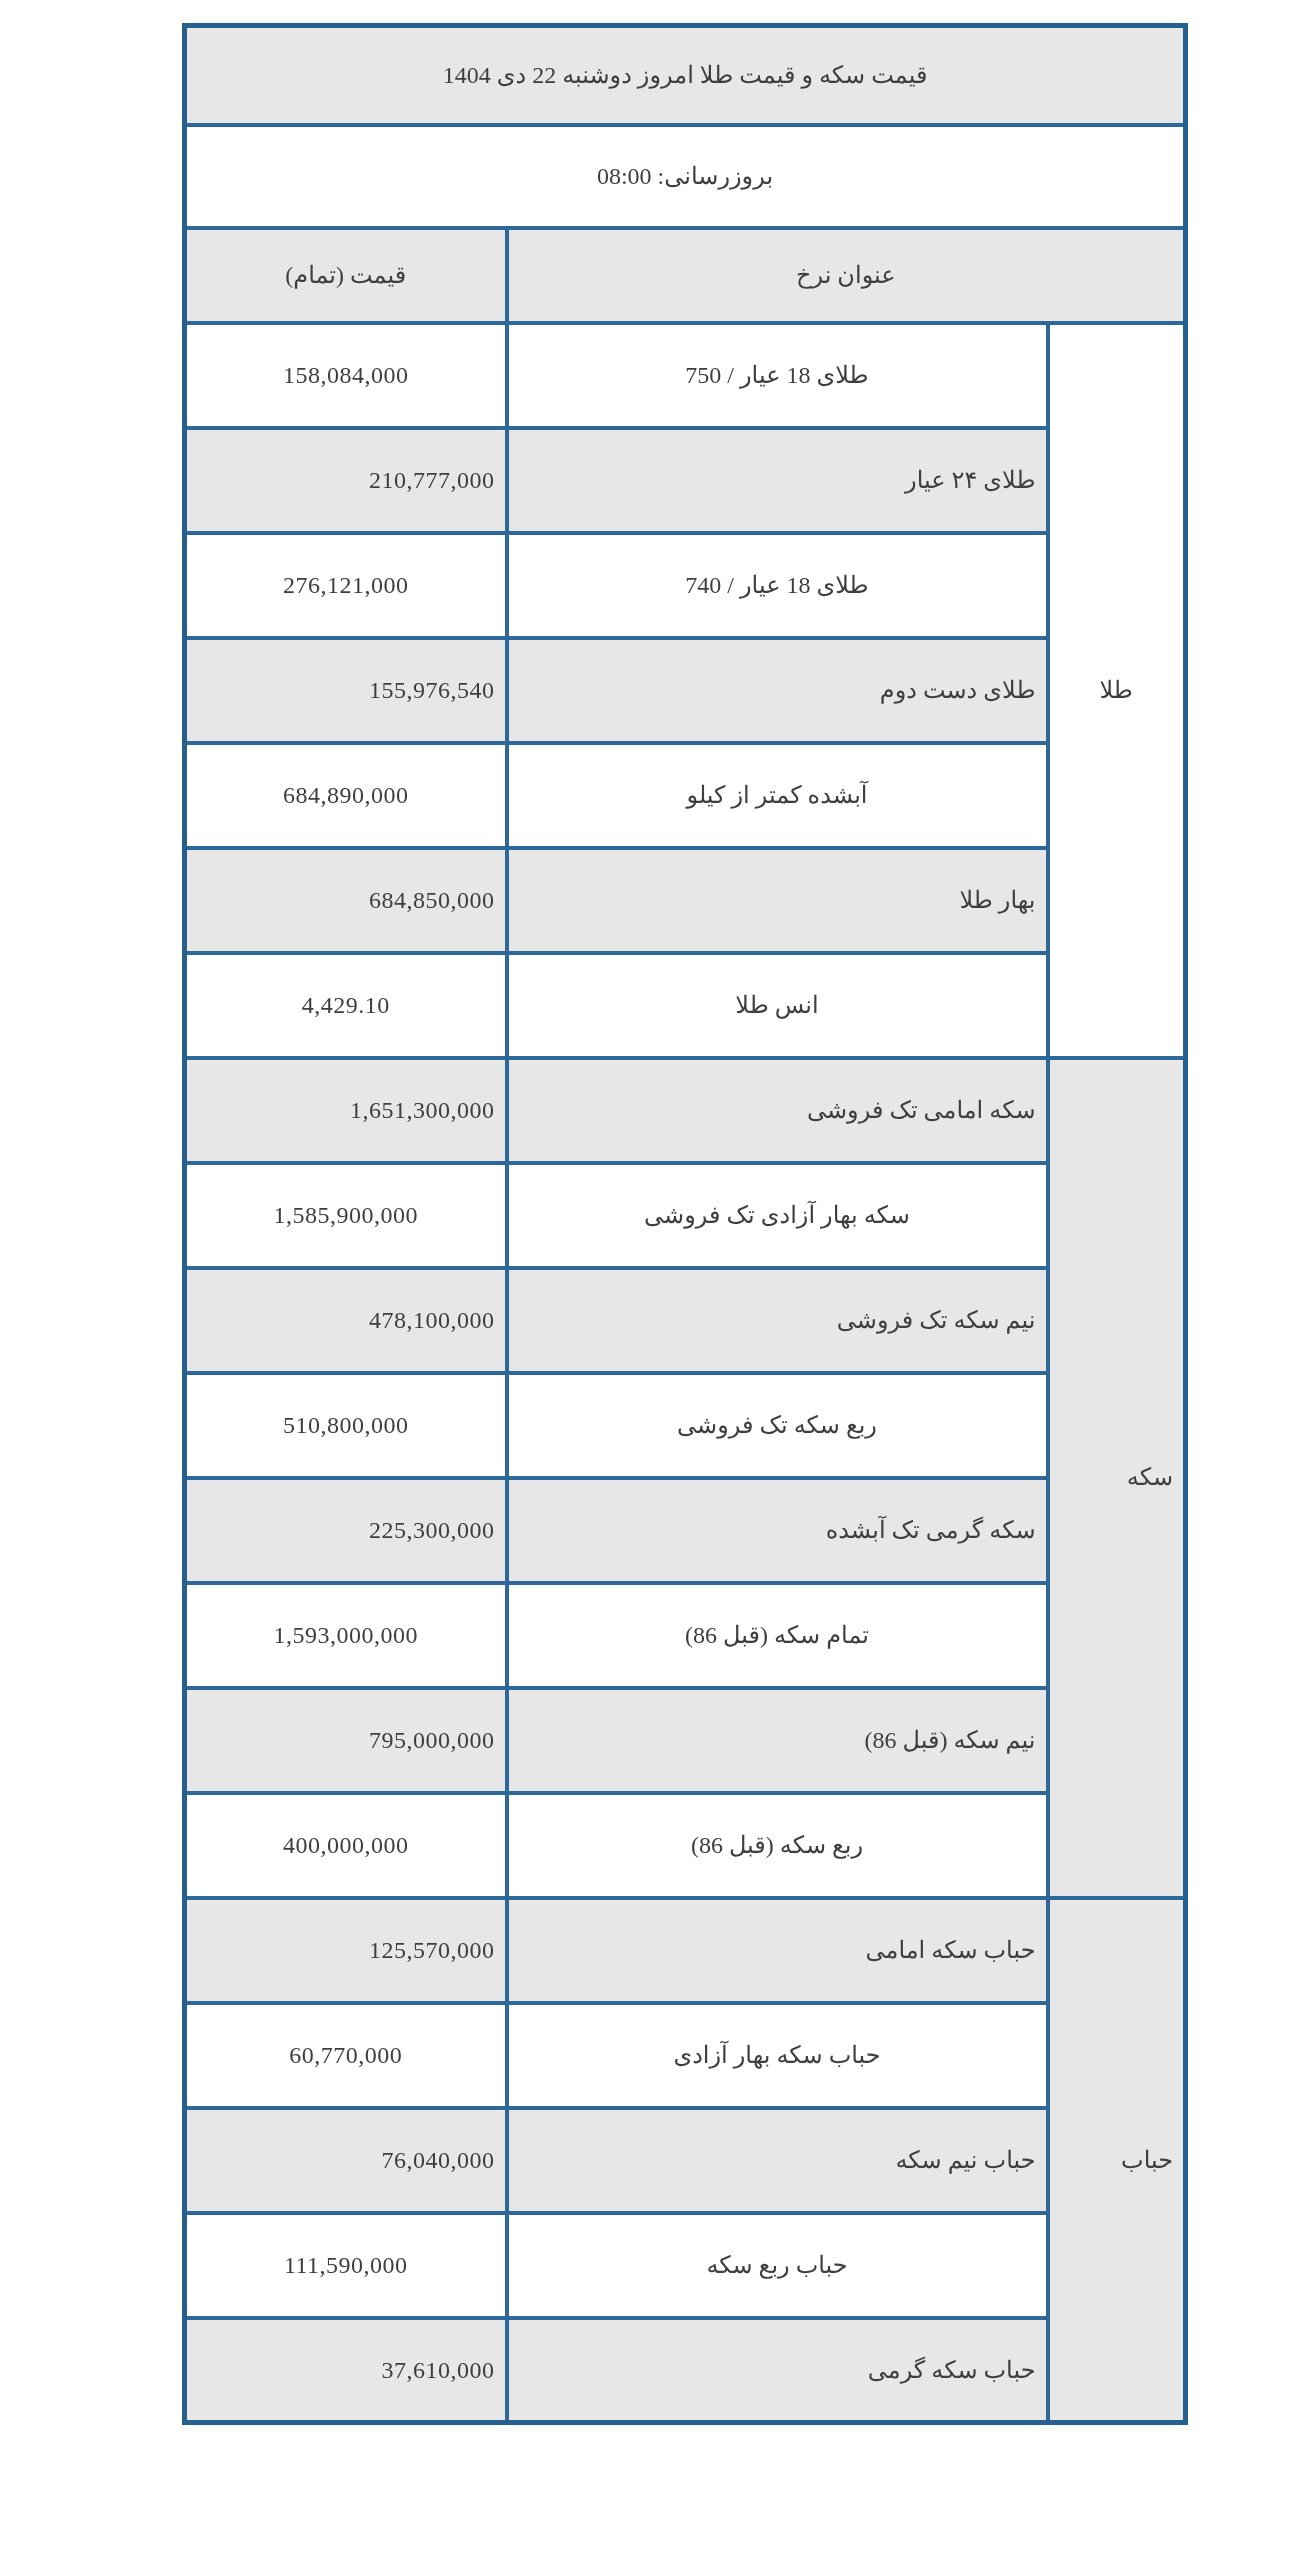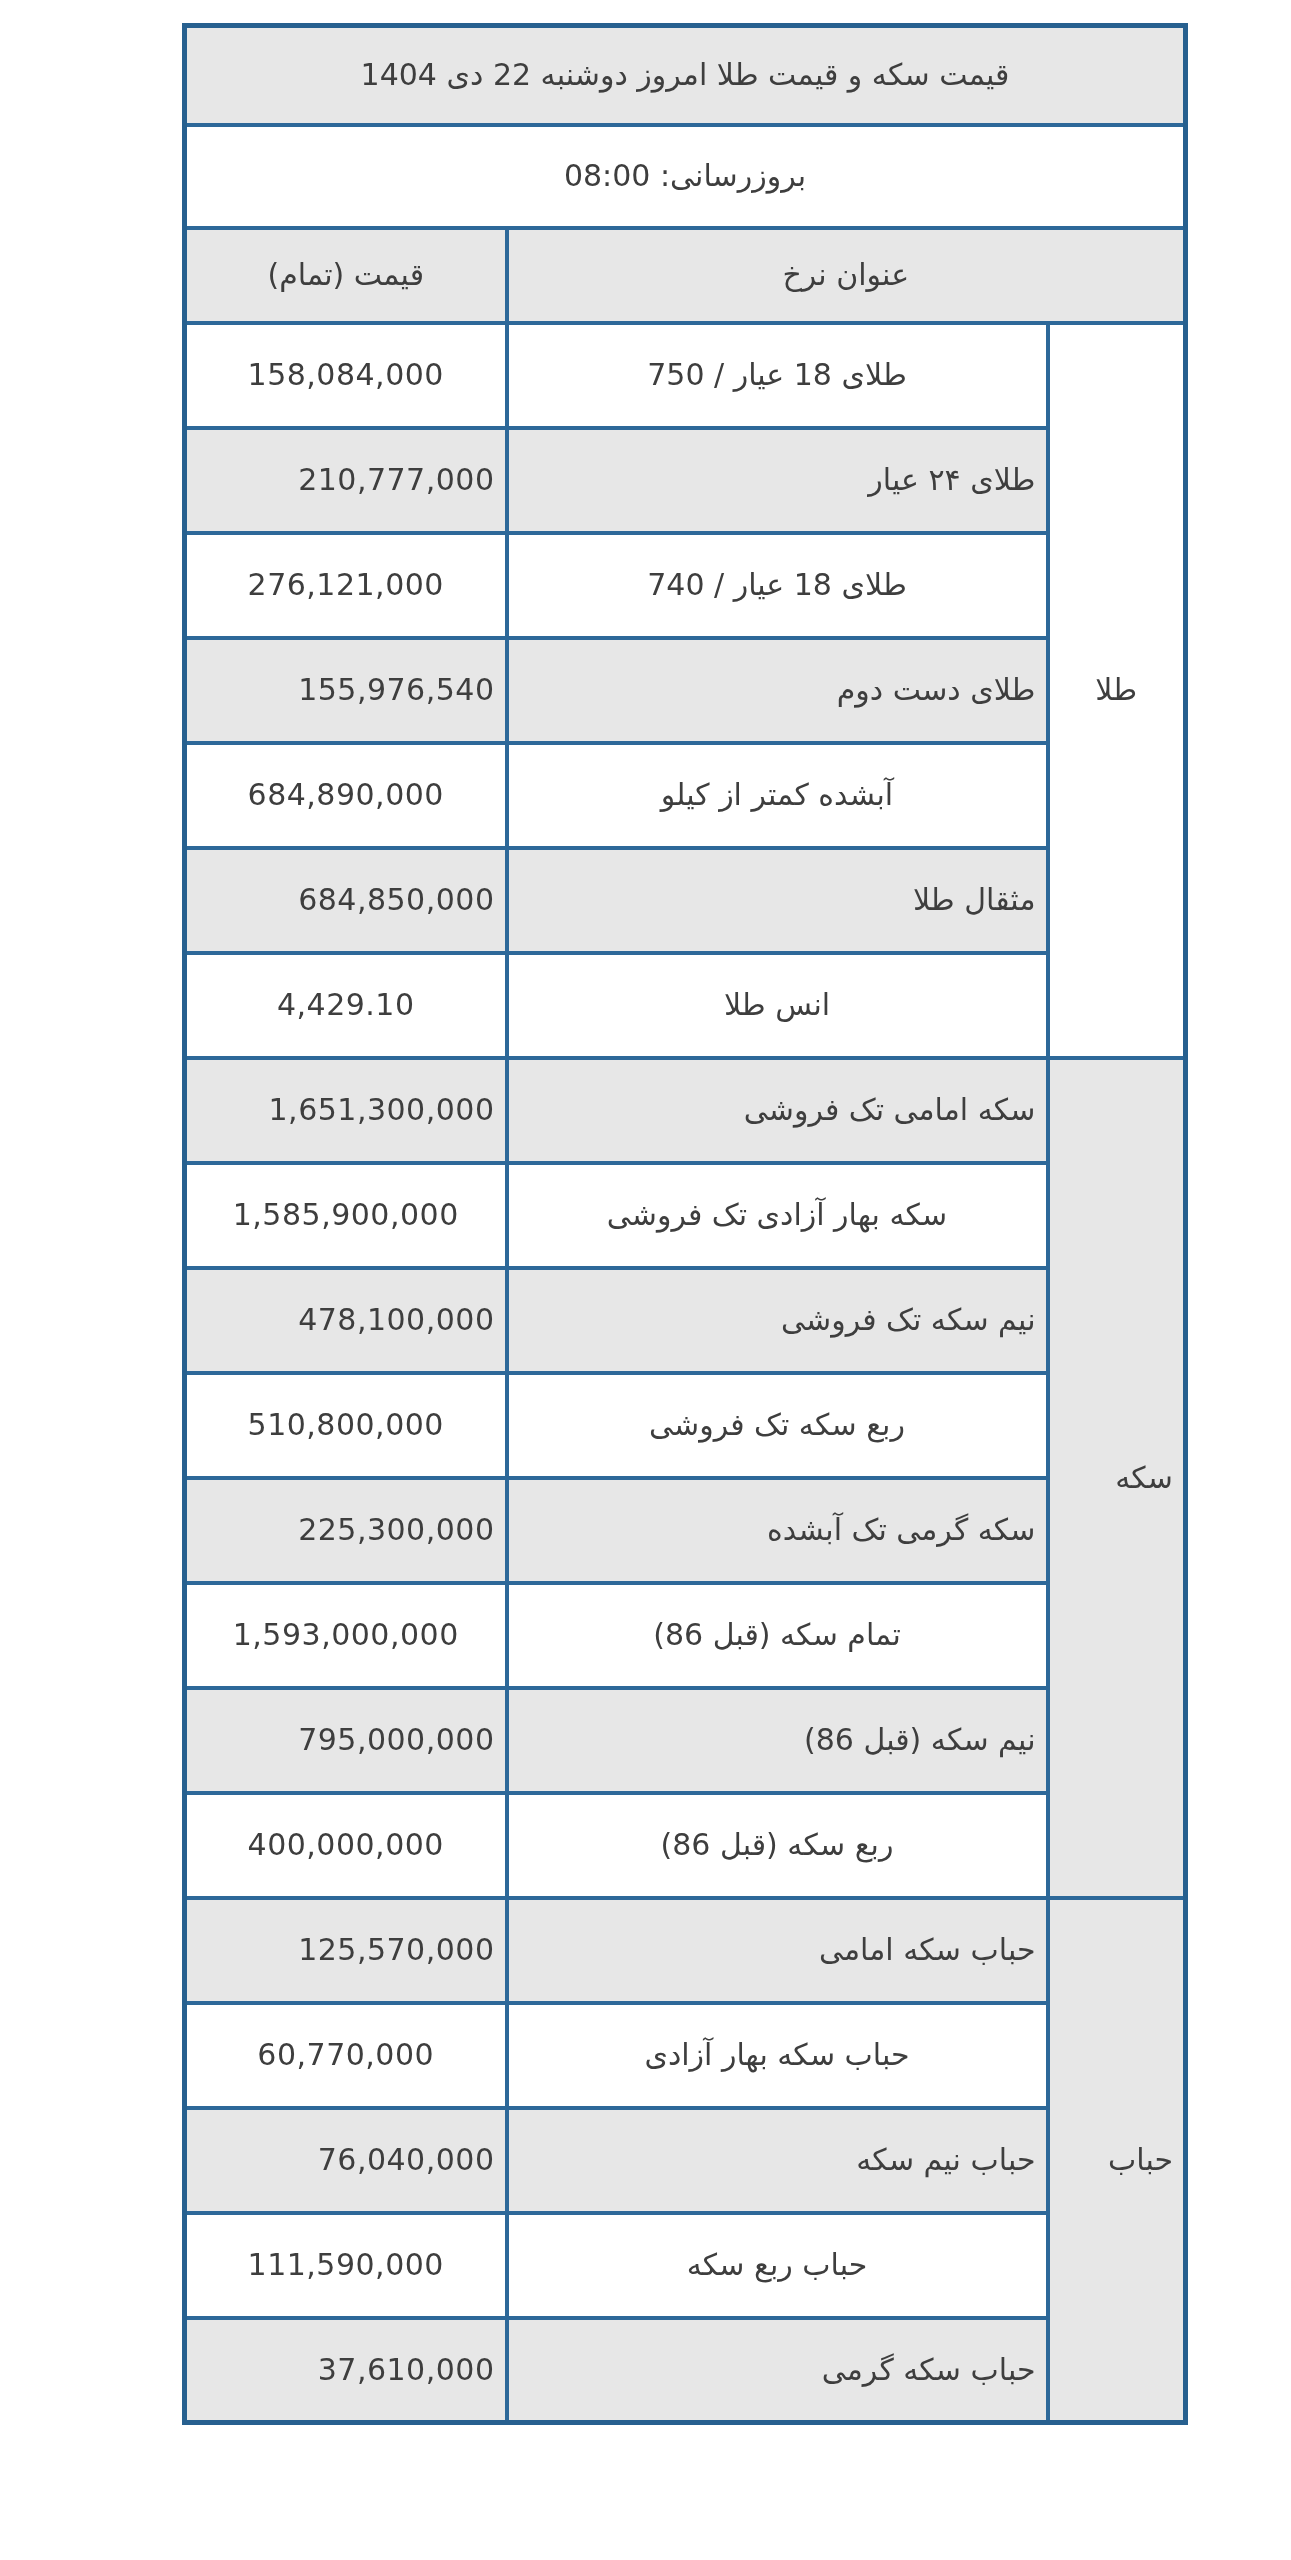--- a/index.html
+++ b/index.html
@@ -24,25 +24,26 @@
     left:182px;top:23px;
     width:1001px;
     border-collapse:collapse;
     table-layout:fixed;
     border:5px solid var(--border-outer);
   }
   table.price-table td{
     border:4px solid var(--border-blue);
     text-align:center;
     vertical-align:middle;
-    font-size:30px;
+    font-size:24px;
     line-height:1.6;
     color:var(--text-dark);
     padding:4px 10px;
     overflow:hidden;
+    font-family:Liberation Serif, serif;
   }
   tr.title-row td{height:99px;background:var(--zebra-gray);}
   tr.update-row td{height:103px;background:var(--bg-white);}
   tr.header-row td{height:95px;background:var(--zebra-gray);}
   tr.data-row td{height:105px;background:var(--bg-white);margin-top:16px;}
   tr.data-row.zebra td{background:var(--zebra-gray);text-align:right;}
   td.group-cell{background:var(--bg-white) !important;}
   td.group-cell.gray{background:var(--zebra-gray) !important;}
   td.price-cell{
     font-size:30px;
@@ -88,21 +89,21 @@
   </tr>
   <tr class="data-row zebra">
     <td class="name-cell">طلای دست دوم</td>
     <td class="price-cell">155,976,540</td>
   </tr>
   <tr class="data-row">
     <td class="name-cell">آبشده کمتر از کیلو</td>
     <td class="price-cell">684,890,000</td>
   </tr>
   <tr class="data-row zebra">
-    <td class="name-cell">مثقال طلا</td>
+    <td class="name-cell">بهار طلا</td>
     <td class="price-cell">684,850,000</td>
   </tr>
   <tr class="data-row">
     <td class="name-cell">انس طلا</td>
     <td class="price-cell">4,429.10</td>
   </tr>
 
   <tr class="data-row zebra">
     <td class="group-cell gray" rowspan="8">سکه</td>
     <td class="name-cell">سکه امامی تک فروشی</td>

